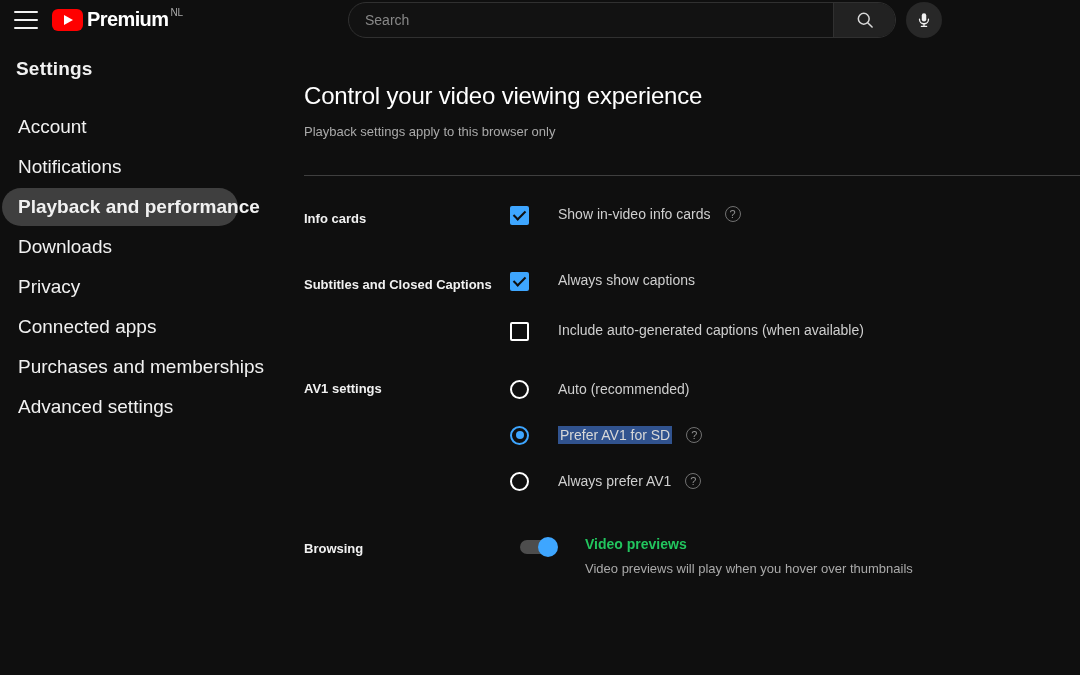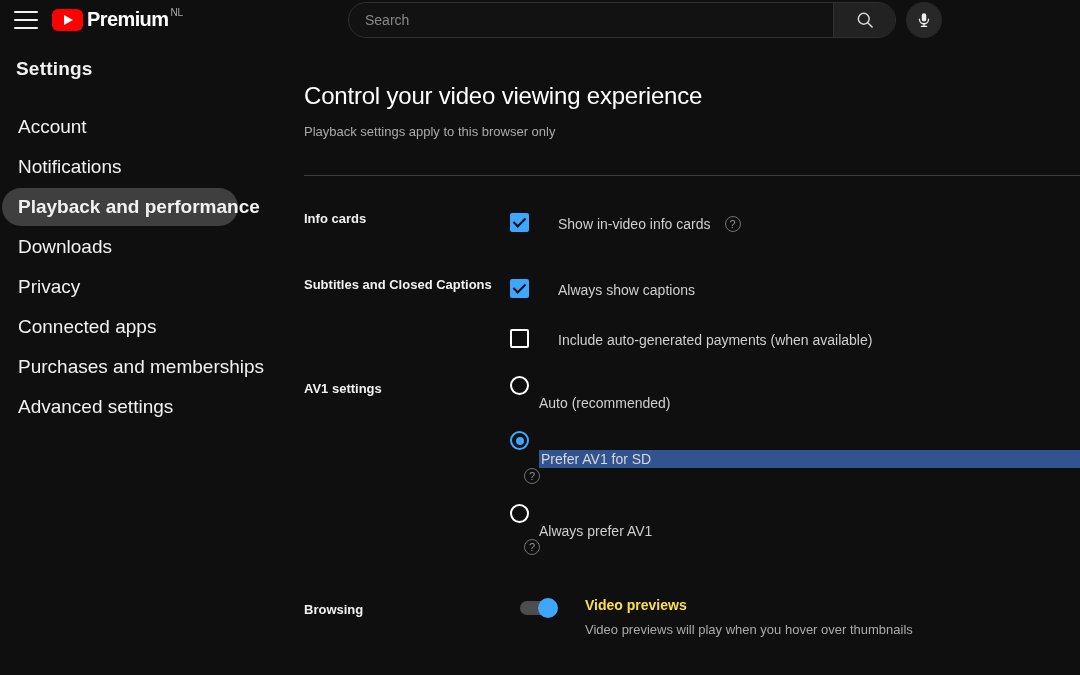--- a/index.html
+++ b/index.html
@@ -95,21 +95,21 @@
   .divider { height: 1px; background: #3f3f3f; margin-top: 36px; width: 776px; }
 
   .section { display: flex; margin-top: 30px; }
   .section-label {
     width: 206px; flex: 0 0 206px;
     color: #f1f1f1; font-size: 13px; font-weight: bold; line-height: 19px;
     padding-top: 3px;
   }
   .section-body { flex: 1; }
 
-  .opt-row { display: flex; align-items: flex-end; min-height: 26px; }
+  .opt-row { display: flex; align-items: flex-start; min-height: 26px; }
   .opt-row + .opt-row { margin-top: 24px; }
 
   
   .cbox { width: 19px; height: 19px; border-radius: 2px; cursor: pointer; position: relative; flex: 0 0 19px; }
   .cbox.checked { background: #3ea6ff; }
   .cbox.checked::after {
     content: ""; position: absolute; left: 6px; top: 2px;
     width: 5px; height: 10px; border: solid #0f0f0f;
     border-width: 0 2.4px 2.4px 0; transform: rotate(45deg);
   }
@@ -138,24 +138,24 @@
   .toggle-row { display: flex; align-items: flex-start; }
   .toggle {
     width: 36px; height: 14px; border-radius: 7px; background: #4d4d4d;
     position: relative; cursor: pointer; margin-top: 4px; flex: 0 0 36px;
   }
   .toggle .knob {
     position: absolute; right: -2px; top: -3px;
     width: 20px; height: 20px; border-radius: 50%; background: #3ea6ff;
   }
   .toggle-texts { margin-left: 29px; }
-  .toggle-title { color: #fde047; font-size: 14px; font-weight: bold; }
+  .toggle-title { color: #22c55e; font-size: 14px; font-weight: bold; }
   .toggle-desc { color: #aaaaaa; font-size: 13px; margin-top: 9px; }
 
-  .radio-row { display: flex; min-height: 26px; flex-direction: column; }
+  .radio-row { display: flex; align-items: center; min-height: 26px; }
   .radio-row + .radio-row { margin-top: 20px; }
 </style>
 </head>
 <body>
 
 <div id="masthead">
   <div class="hamburger">
     <span></span>
       <span></span>
       <span></span>
@@ -235,21 +235,21 @@
 
   <div class="section" style="margin-top:40px;">
     <div class="section-label">Subtitles and Closed Captions</div>
     <div class="section-body">
       <div class="opt-row">
         <div class="cbox checked"></div>
         <span class="opt-label">Always show captions</span>
       </div>
       <div class="opt-row">
         <div class="cbox unchecked"></div>
-        <span class="opt-label">Include auto-generated payments (when available)</span>
+        <span class="opt-label">Include auto-generated captions (when available)</span>
       </div>
     </div>
   </div>
 
   <div class="section" style="margin-top:28px;">
     <div class="section-label">AV1 settings</div>
     <div class="section-body">
       <div class="radio-row">
         <div class="radio"></div>
         <span class="opt-label">Auto (recommended)</span>

